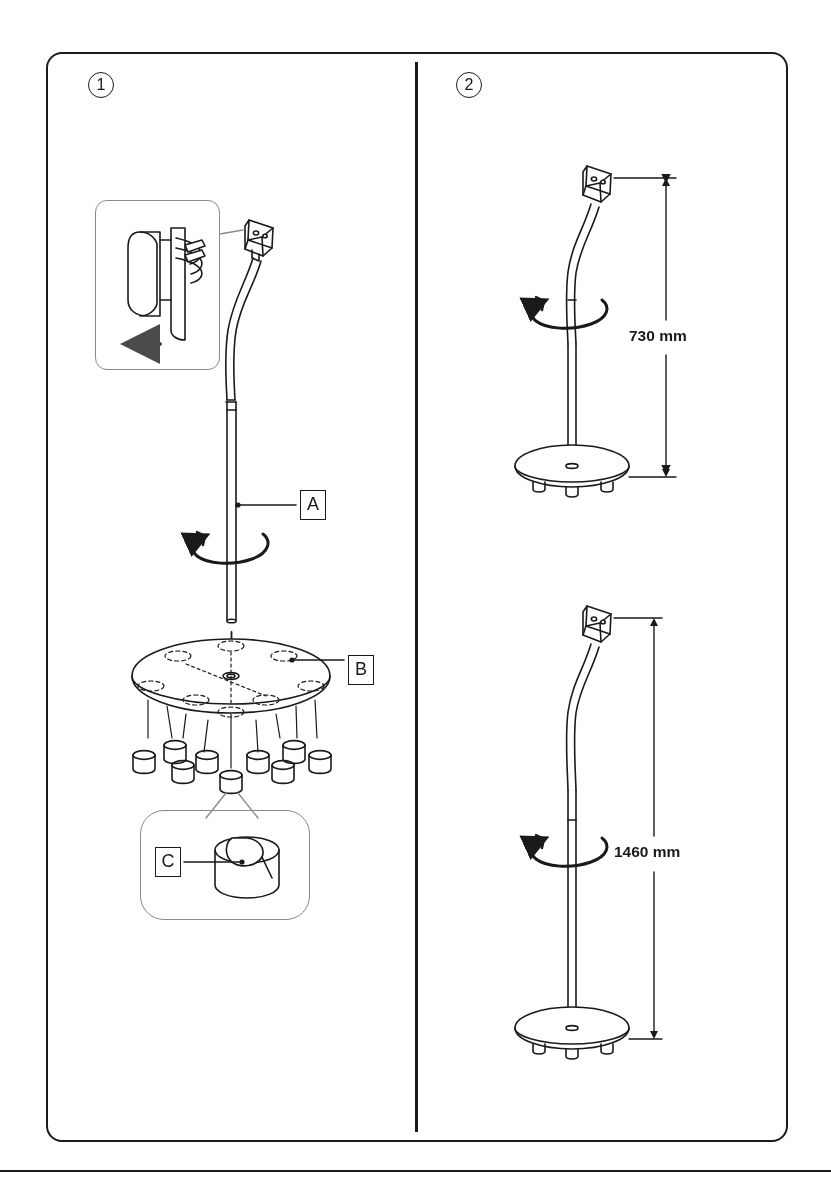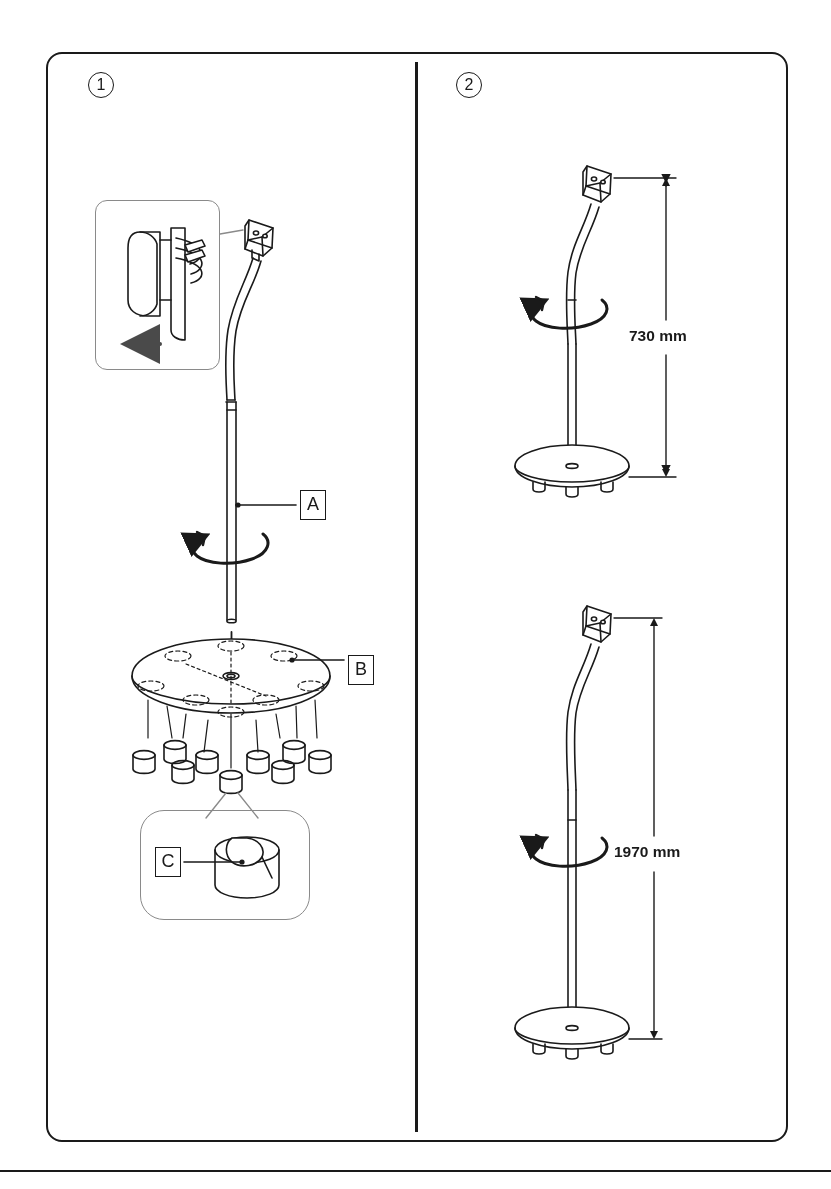--- a/index.html
+++ b/index.html
@@ -121,21 +121,21 @@
   <div class="step-num" id="step2-num">2</div>
 
   <div class="callout-box" style="left:95px; top:200px; width:125px; height:170px;"></div>
   <div class="callout-box" style="left:140px; top:810px; width:170px; height:110px; border-radius:24px;"></div>
 
   <div class="label-box label-A" id="label-A">A</div>
   <div class="label-box label-B" id="label-B">B</div>
   <div class="label-box label-C" id="label-C">C</div>
 
   <div class="dim-text" id="dim-730">730 mm</div>
-  <div class="dim-text" id="dim-1050">1970 mm</div>
+  <div class="dim-text" id="dim-1050">1460 mm</div>
 
   <svg class="art" viewBox="0 0 831 1189" xmlns="http://www.w3.org/2000/svg">
     <defs>
       <marker id="arrHead" markerWidth="9" markerHeight="9" refX="7" refY="4.5" orient="auto">
         <path d="M0,0 L9,4.5 L0,9 z" fill="#1a1a1a"></path>
       </marker>
       <marker id="arrHeadSm" markerWidth="7" markerHeight="7" refX="6" refY="3.5" orient="auto">
         <path d="M0,0 L7,3.5 L0,7 z" fill="#1a1a1a"></path>
       </marker>
       <marker id="arrHeadGray" markerWidth="10" markerHeight="10" refX="8" refY="5" orient="auto">

